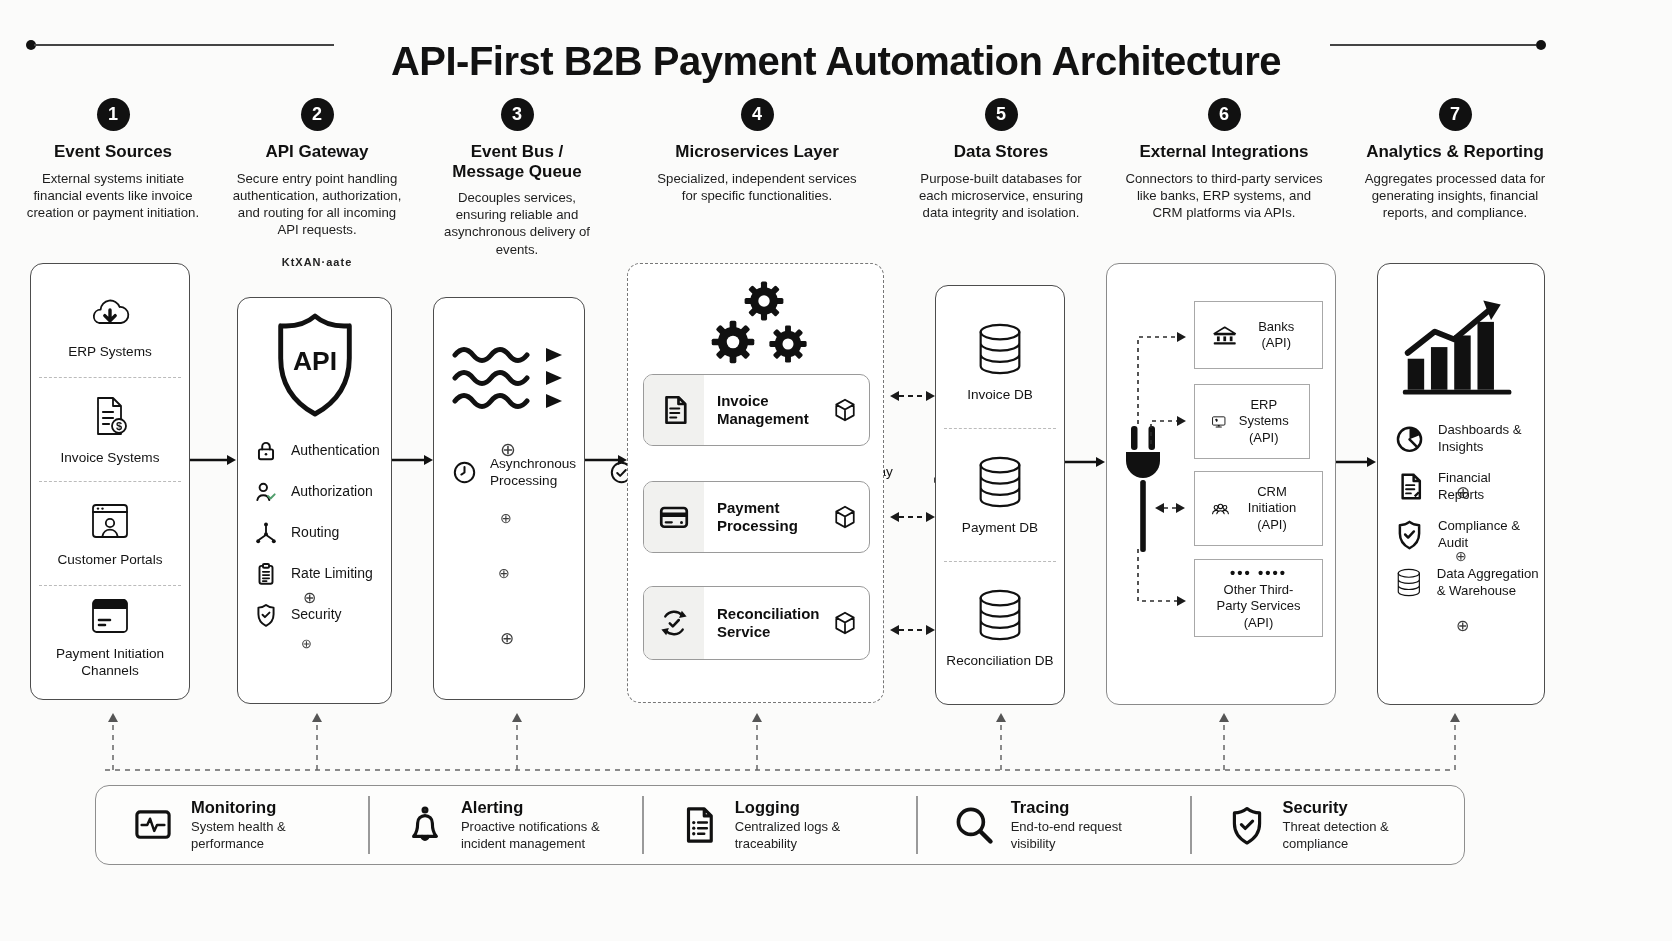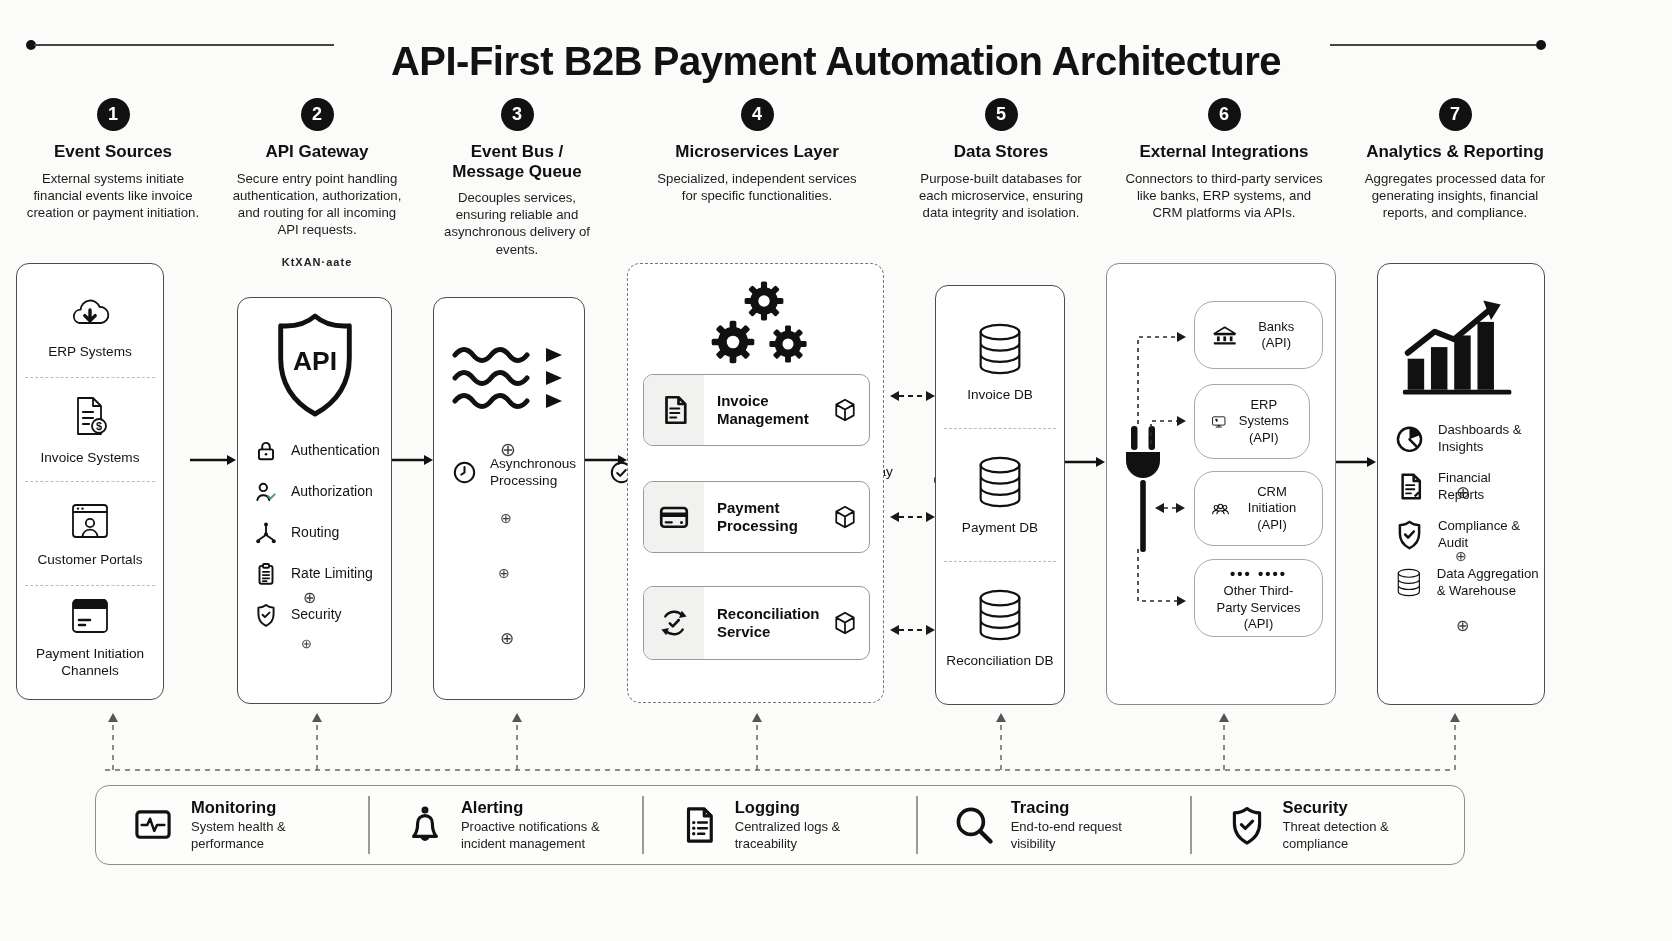--- a/index.html
+++ b/index.html
@@ -28,22 +28,22 @@
   .row-label{font-size:13.6px;color:#141414;line-height:1.25}
   .glyph{position:absolute;font-size:16px;color:#1a1a1a;opacity:.85}
   .garbled{position:absolute;font-size:11px;font-weight:700;letter-spacing:1px;color:#222;transform:scaleY(.92)}
   
   .svc-card{position:absolute;background:#fff;border:1.4px solid #9a9a9a;border-radius:10px;
             display:flex;align-items:center;overflow:hidden;box-sizing:border-box}
   .svc-strip{width:60px;align-self:stretch;background:#f1f1ef;display:flex;align-items:center;justify-content:center;flex:none}
   .svc-label{flex:1;font-size:15px;font-weight:700;line-height:1.2;padding-left:13px;color:#0f0f0f}
   .svc-cube{margin-right:10px;flex:none}
   
-  .ext-card{position:absolute;background:#fff;border:1.3px solid #a8a8a8;border-radius:20px;
-            display:flex;align-items:center;justify-content:flex-end;gap:8px;padding:4px 16px;box-sizing:border-box;text-align:center}
+  .ext-card{position:absolute;background:#fff;border:1.3px solid #a8a8a8;border-radius:0;
+            display:flex;align-items:center;justify-content:center;gap:8px;padding:4px 16px;box-sizing:border-box;text-align:center}
   .ext-card.vert{flex-direction:column;gap:2px}
   .ext-label{font-size:13px;line-height:1.25;color:#141414}
   
   .footer-bar{position:absolute;left:95px;top:785px;width:1370px;height:80px;background:#fdfdfc;
               border:1.6px solid #8e8e8e;border-radius:14px;display:flex;align-items:center;box-sizing:border-box}
   .fseg{flex:1;display:flex;align-items:center;gap:15px;padding-left:34px;box-sizing:border-box}
   .fdiv{width:1.4px;height:58px;background:#9a9a9a;flex:none}
   .ftitle{font-size:16.5px;font-weight:700;margin-bottom:2px;color:#0f0f0f}
   .fdesc{font-size:13px;line-height:1.3;color:#222}
   svg.ic{stroke:#111;fill:none;stroke-width:1.8;stroke-linecap:round;stroke-linejoin:round;display:block}
@@ -90,21 +90,21 @@
     <div class="badge">6</div>
     <div class="col-title">External Integrations</div>
     <div class="col-desc">Connectors to third-party services like banks, ERP systems, and CRM platforms via APIs.</div>
   </div>
   <div class="col-head" style="left:1360px;width:190px">
     <div class="badge">7</div>
     <div class="col-title">Analytics &amp; Reporting</div>
     <div class="col-desc">Aggregates processed data for generating insights, financial reports, and compliance.</div>
   </div>
 
-  <div class="panel" style="left:16px;top:263px;width:148px;height:437px">
+  <div class="panel" style="left:30px;top:263px;width:160px;height:437px">
     <div class="stack">
       <div class="stack-item">
         <svg class="ic" width="52" height="44" viewBox="0 0 48 44">
           <path d="M13,32 a6.8,6.8 0 0 1 1.6,-13.4 A9.8,9.8 0 0 1 33.6,16 A7,7 0 0 1 35,32 Z"></path>
           <path d="M24,19 v10 M18.8,24.6 L24,29.8 l5.2,-5.2" stroke-width="3.4"></path>
         </svg>
         <div class="stack-label">ERP Systems</div>
       </div>
       <div class="stack-item">
         <svg class="ic" width="50" height="48" viewBox="0 0 48 48">

